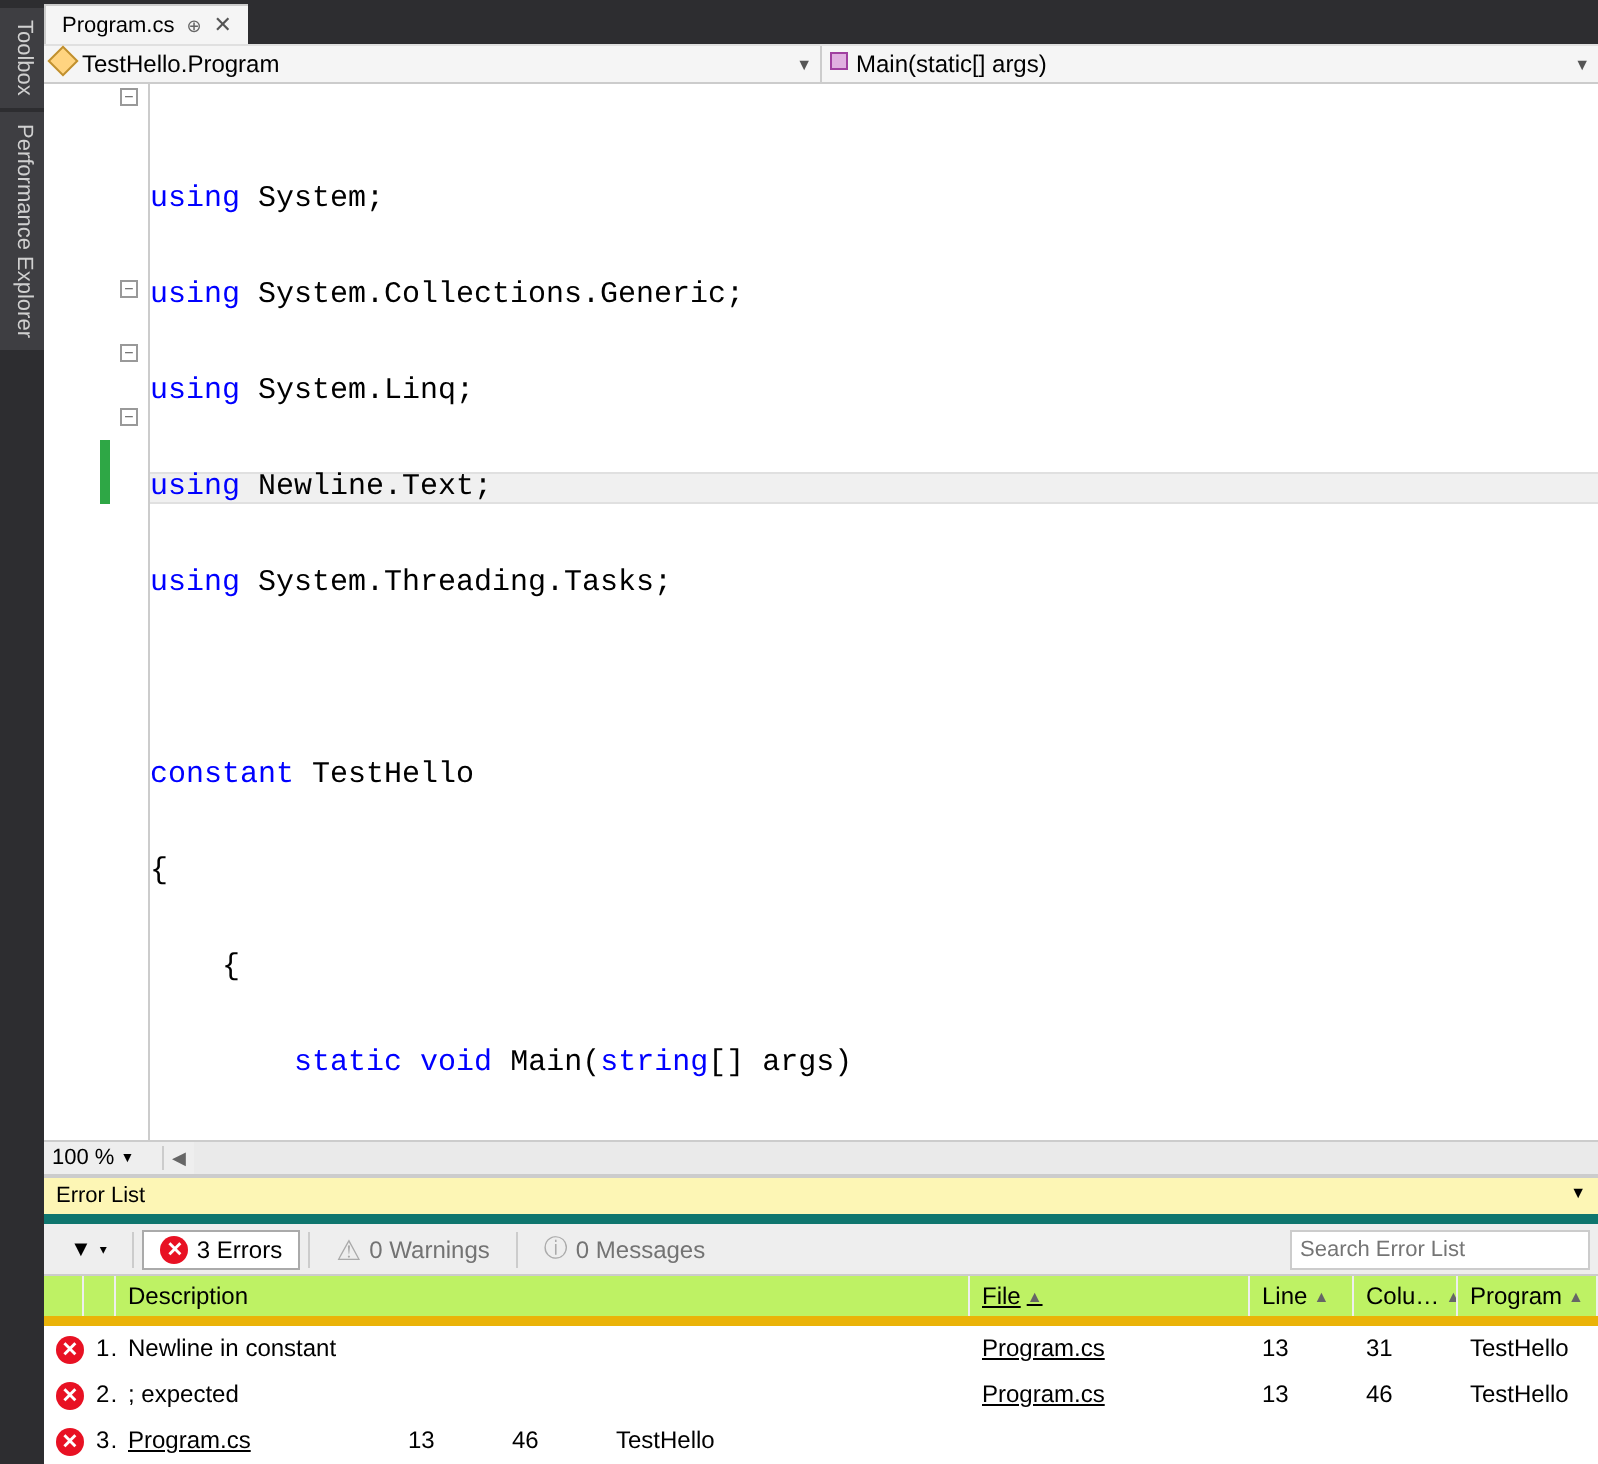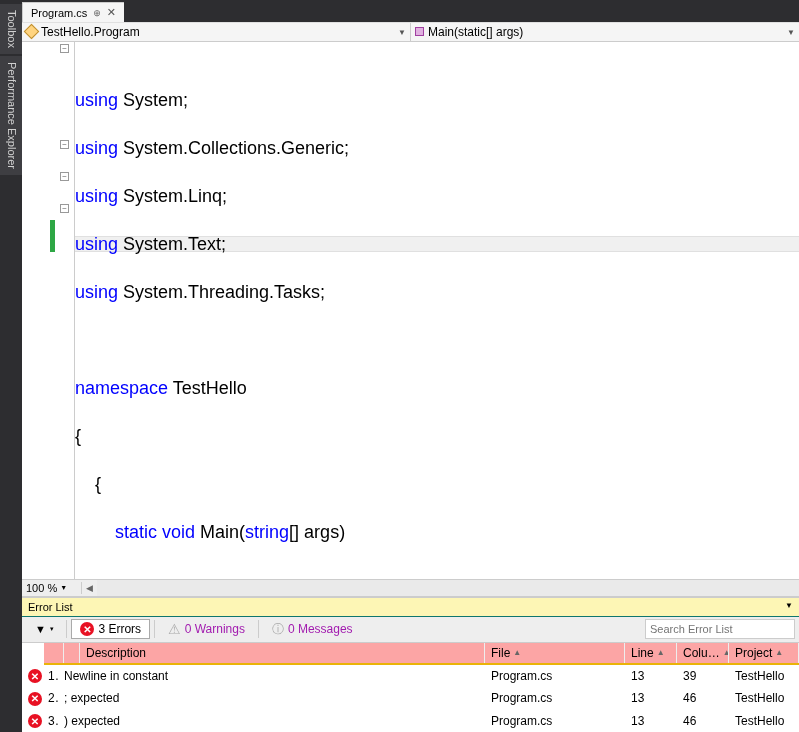--- a/index.html
+++ b/index.html
@@ -110,22 +110,22 @@
       cursor: pointer;
     }
     .change-bar {
       position: absolute;
       left: 28px;
       width: 5px;
       background: #2ea745;
     }
     .code-content {
       flex: 1;
-      font-family: Liberation Sans, sans-serif;
-      font-size: 18px;
+      font-family: Liberation Mono, monospace;
+      font-size: 15px;
       line-height: 16px;
       padding-top: 2px;
       white-space: pre;
       position: relative;
       border-left: 1px solid #ccc;
     }
     .code-line { height: 16px; }
     .kw { color: #0000ff; }
     .type { color: #2b91af; }
     .cursor-line {
@@ -162,21 +162,21 @@
     .error-list-panel {
       display: flex;
       flex-direction: column;
       border-top: 1px solid #ccc;
       flex-shrink: 0;
     }
     .panel-title {
       background: #fdf6b5;
       padding: 3px 6px;
       font-size: 11px;
-      border-bottom: 1px solid #0f766e;
+      border-bottom: 5px solid #0f766e;
       display: flex;
     }
     .panel-title .drop { margin-left: auto; font-size: 8px; }
     .panel-toolbar {
       background: #eeeeee;
       height: 26px;
       display: flex;
       align-items: center;
       padding: 0 4px;
       gap: 2px;
@@ -200,43 +200,42 @@
       border-radius: 50%;
       background: #e81123;
       color: #fff;
       align-items: center;
       justify-content: center;
       font-size: 10px;
       font-weight: bold;
     }
     .warn-icon { color: #aaa; font-size: 14px; }
     .info-icon { color: #aaa; font-size: 12px; }
-    .dim { color: #a21caf; }
+    .dim { color: #737373; }
     .search-box {
       margin-left: auto;
       width: 150px;
       height: 20px;
       border: 1px solid #ccc;
       padding: 0 4px;
       font-size: 11px;
       color: #888;
       font-family: inherit;
     }
     .error-grid-header {
       display: flex;
-      background: #fca5a5;
-      border-bottom: 2px solid #eab308;
+      background: #bef264;
+      border-bottom: 5px solid #eab308;
       font-size: 12px;
-      margin-left: 22px;
     }
     .col { padding: 3px 6px; overflow: hidden; white-space: nowrap; text-overflow: ellipsis; }
     .col-icon { width: 20px; flex-shrink: 0; }
     .col-num { width: 16px; flex-shrink: 0; text-align: right; padding-right: 4px; }
     .col-desc { flex: 1; min-width: 200px; }
-    .col-file { width: 140px; flex-shrink: 0; }
+    .col-file { width: 140px; flex-shrink: 0; text-decoration: underline; }
     .col-line { width: 52px; flex-shrink: 0; }
     .col-col { width: 52px; flex-shrink: 0; }
     .col-proj { width: 70px; flex-shrink: 0; }
     .hdr { border-right: 1px solid #eee; display: flex; align-items: center; gap: 3px; }
     .sort-arrow { font-size: 8px; color: #666; }
     .error-grid-row {
       display: flex;
       font-size: 12px;
       padding: 1px 0;
     }
@@ -290,24 +289,24 @@
       <div class="fold-box" style="top:98px;">−</div>
       <div class="fold-box" style="top:130px;">−</div>
       <div class="fold-box" style="top:162px;">−</div>
       <div class="change-bar" style="top:178px;height:32px;"></div>
     </div>
     <div class="code-content">
       <div class="cursor-line" style="top:194px;"></div>
       <div class="code-line"><span class="kw">using</span><span> System;</span></div>
       <div class="code-line"><span class="kw">using</span><span> System.Collections.Generic;</span></div>
       <div class="code-line"><span class="kw">using</span><span> System.Linq;</span></div>
-      <div class="code-line"><span class="kw">using</span><span> System.Text;</span></div>
+      <div class="code-line"><span class="kw">using</span><span> Newline.Text;</span></div>
       <div class="code-line"><span class="kw">using</span><span> System.Threading.Tasks;</span></div>
       <div class="code-line"></div>
-      <div class="code-line"><span class="kw">namespace</span><span> TestHello</span></div>
+      <div class="code-line"><span class="kw">constant</span><span> TestHello</span></div>
       <div class="code-line">{</div>
       <div class="code-line">    {</div>
       <div class="code-line"><span>        </span><span class="kw">static</span><span> </span><span class="kw">void</span><span> Main(</span><span class="kw">string</span><span>[] args)</span></div>
       
       
       
       
       
     </div>
   </div>
@@ -360,45 +359,44 @@
         </div>
       <div class="col col-line hdr">
           <span>Line</span>
           <span class="sort-arrow">▲</span>
         </div>
       <div class="col col-col hdr">
           <span>Colu…</span>
           <span class="sort-arrow">▲</span>
         </div>
       <div class="col col-proj hdr">
-          <span>Project</span>
+          <span>Program</span>
           <span class="sort-arrow">▲</span>
         </div>
     </div>
     <div class="error-grid-row">
       <div class="col col-icon"><span class="err-circle">✕</span></div>
       <div class="col col-num">1</div>
       <div class="col col-desc">Newline in constant</div>
       <div class="col col-file">Program.cs</div>
       <div class="col col-line">13</div>
-      <div class="col col-col">39</div>
+      <div class="col col-col">31</div>
       <div class="col col-proj">TestHello</div>
     </div>
     <div class="error-grid-row">
       <div class="col col-icon"><span class="err-circle">✕</span></div>
       <div class="col col-num">2</div>
       <div class="col col-desc">; expected</div>
       <div class="col col-file">Program.cs</div>
       <div class="col col-line">13</div>
       <div class="col col-col">46</div>
       <div class="col col-proj">TestHello</div>
     </div>
     <div class="error-grid-row">
       <div class="col col-icon"><span class="err-circle">✕</span></div>
       <div class="col col-num">3</div>
-      <div class="col col-desc">) expected</div>
       <div class="col col-file">Program.cs</div>
       <div class="col col-line">13</div>
       <div class="col col-col">46</div>
       <div class="col col-proj">TestHello</div>
     </div>
   </div>
 </div>
 
 </body></html>

